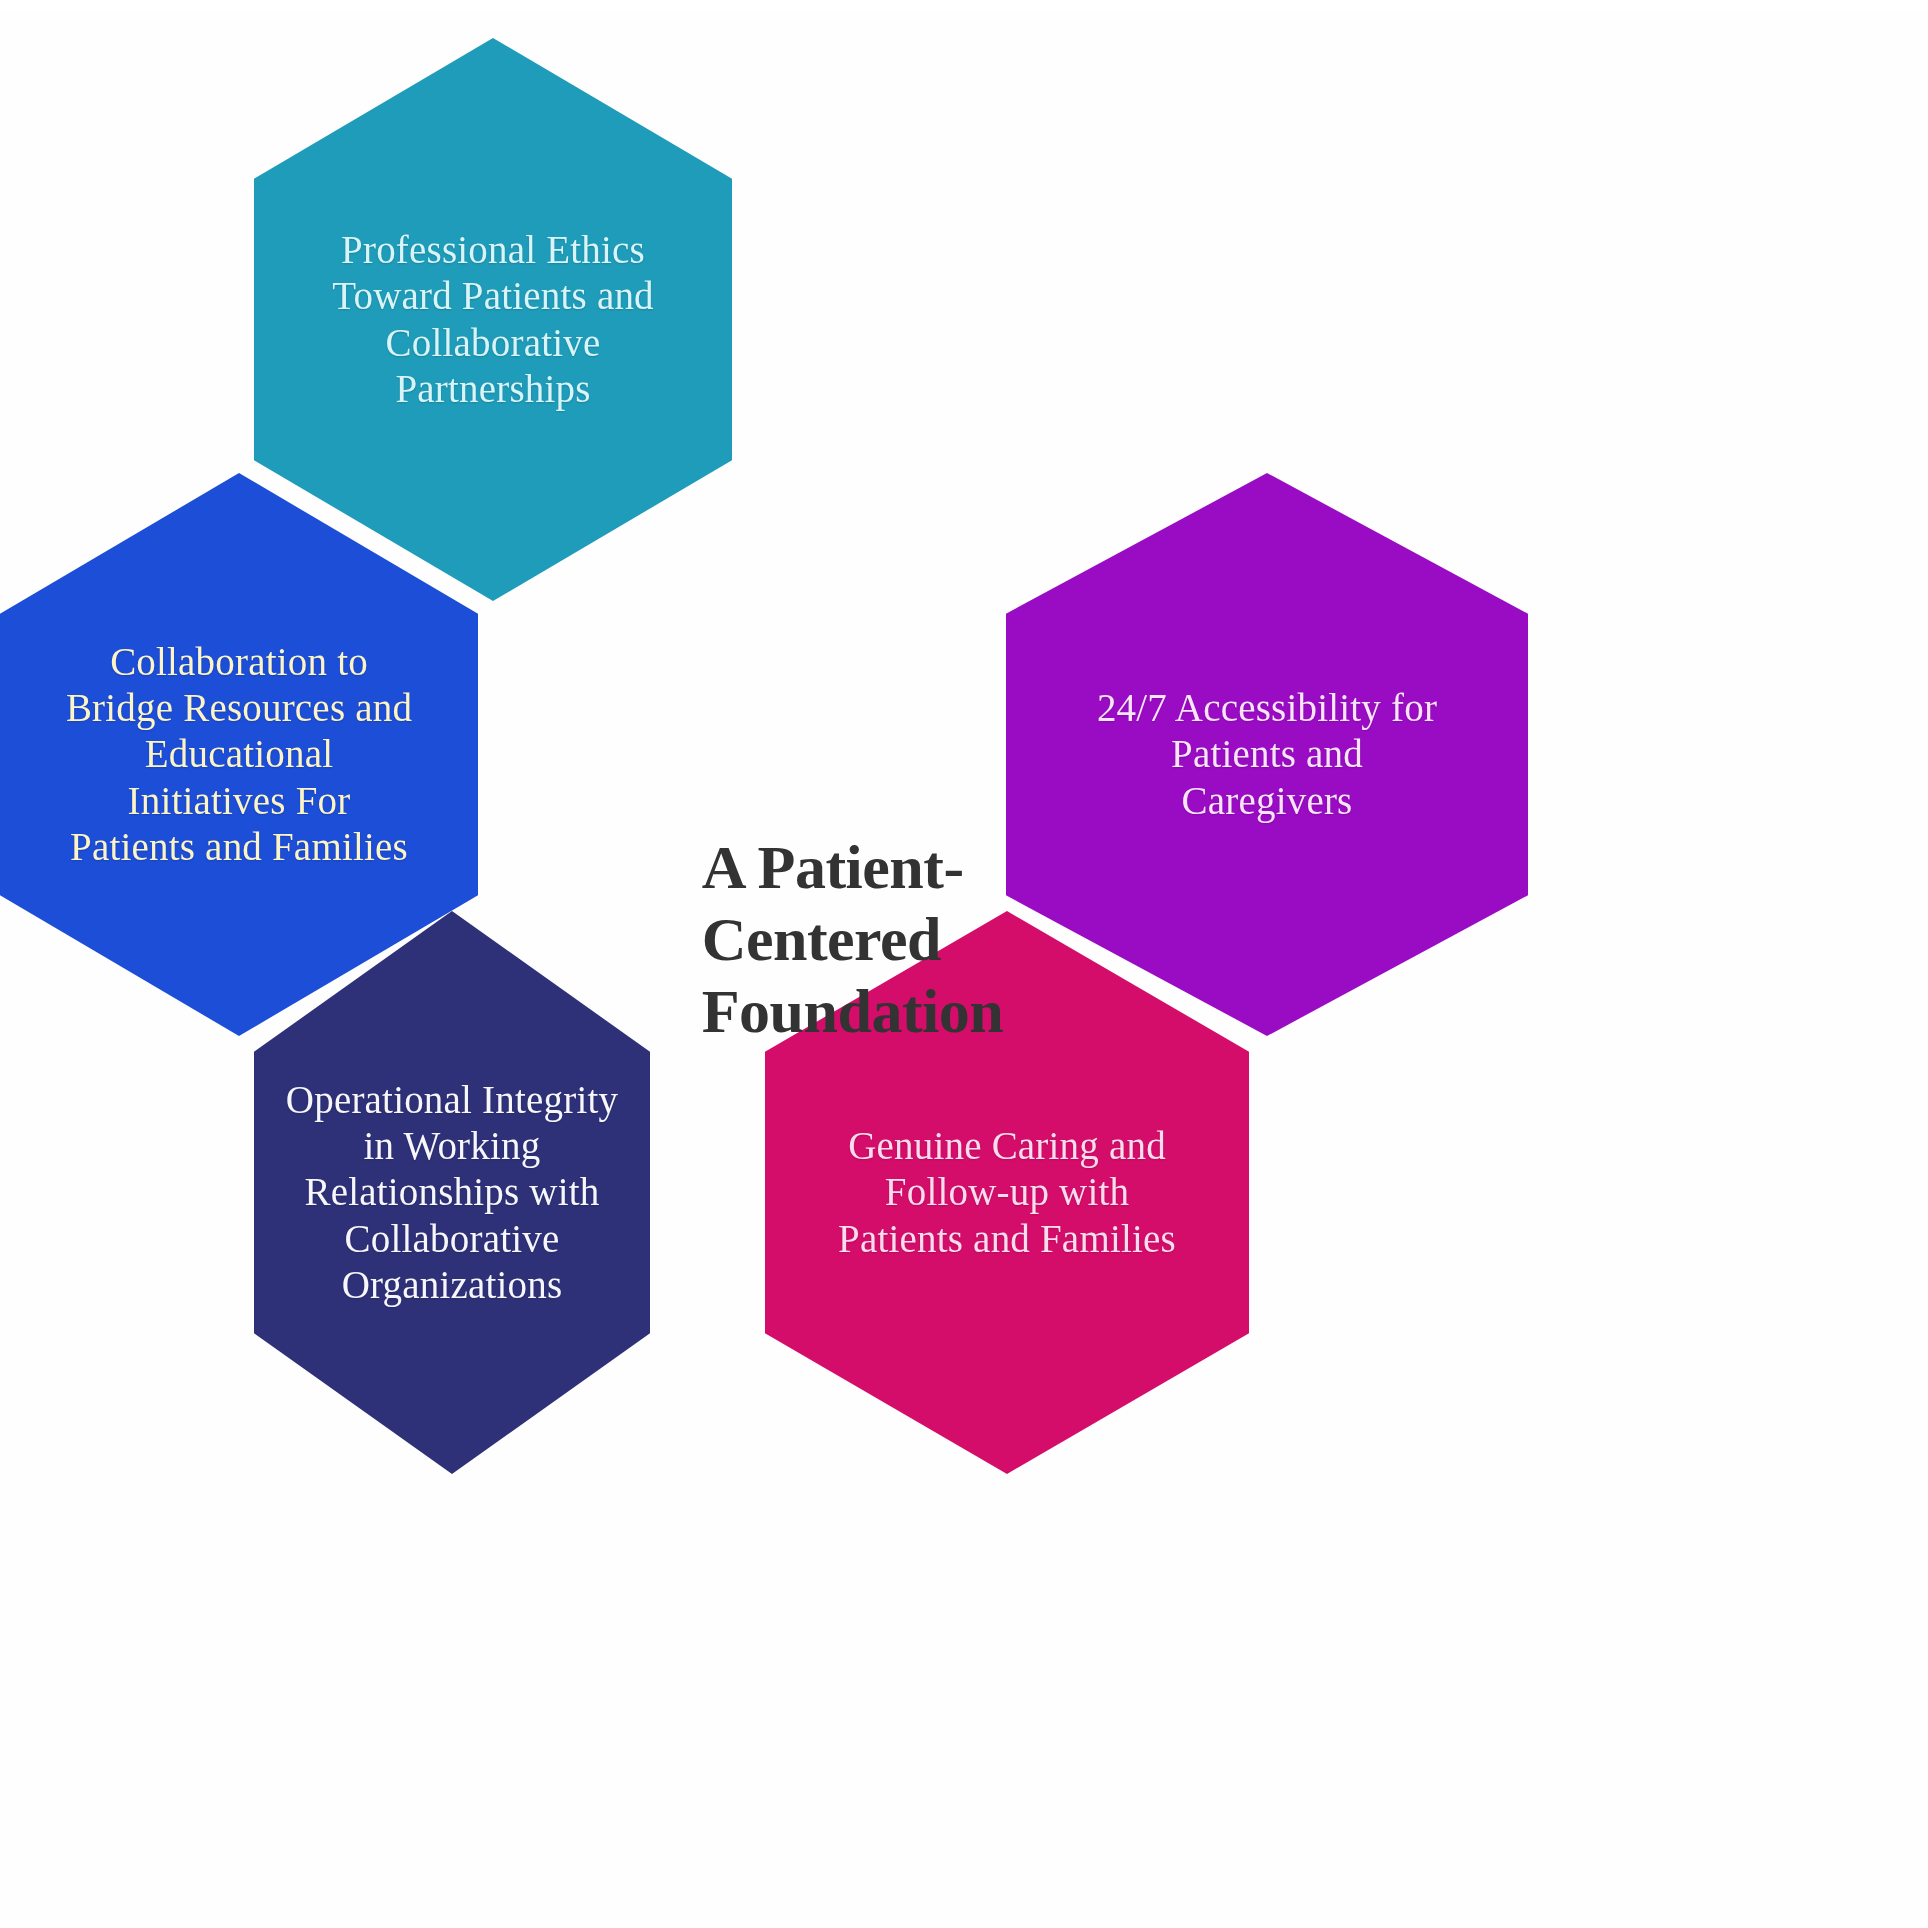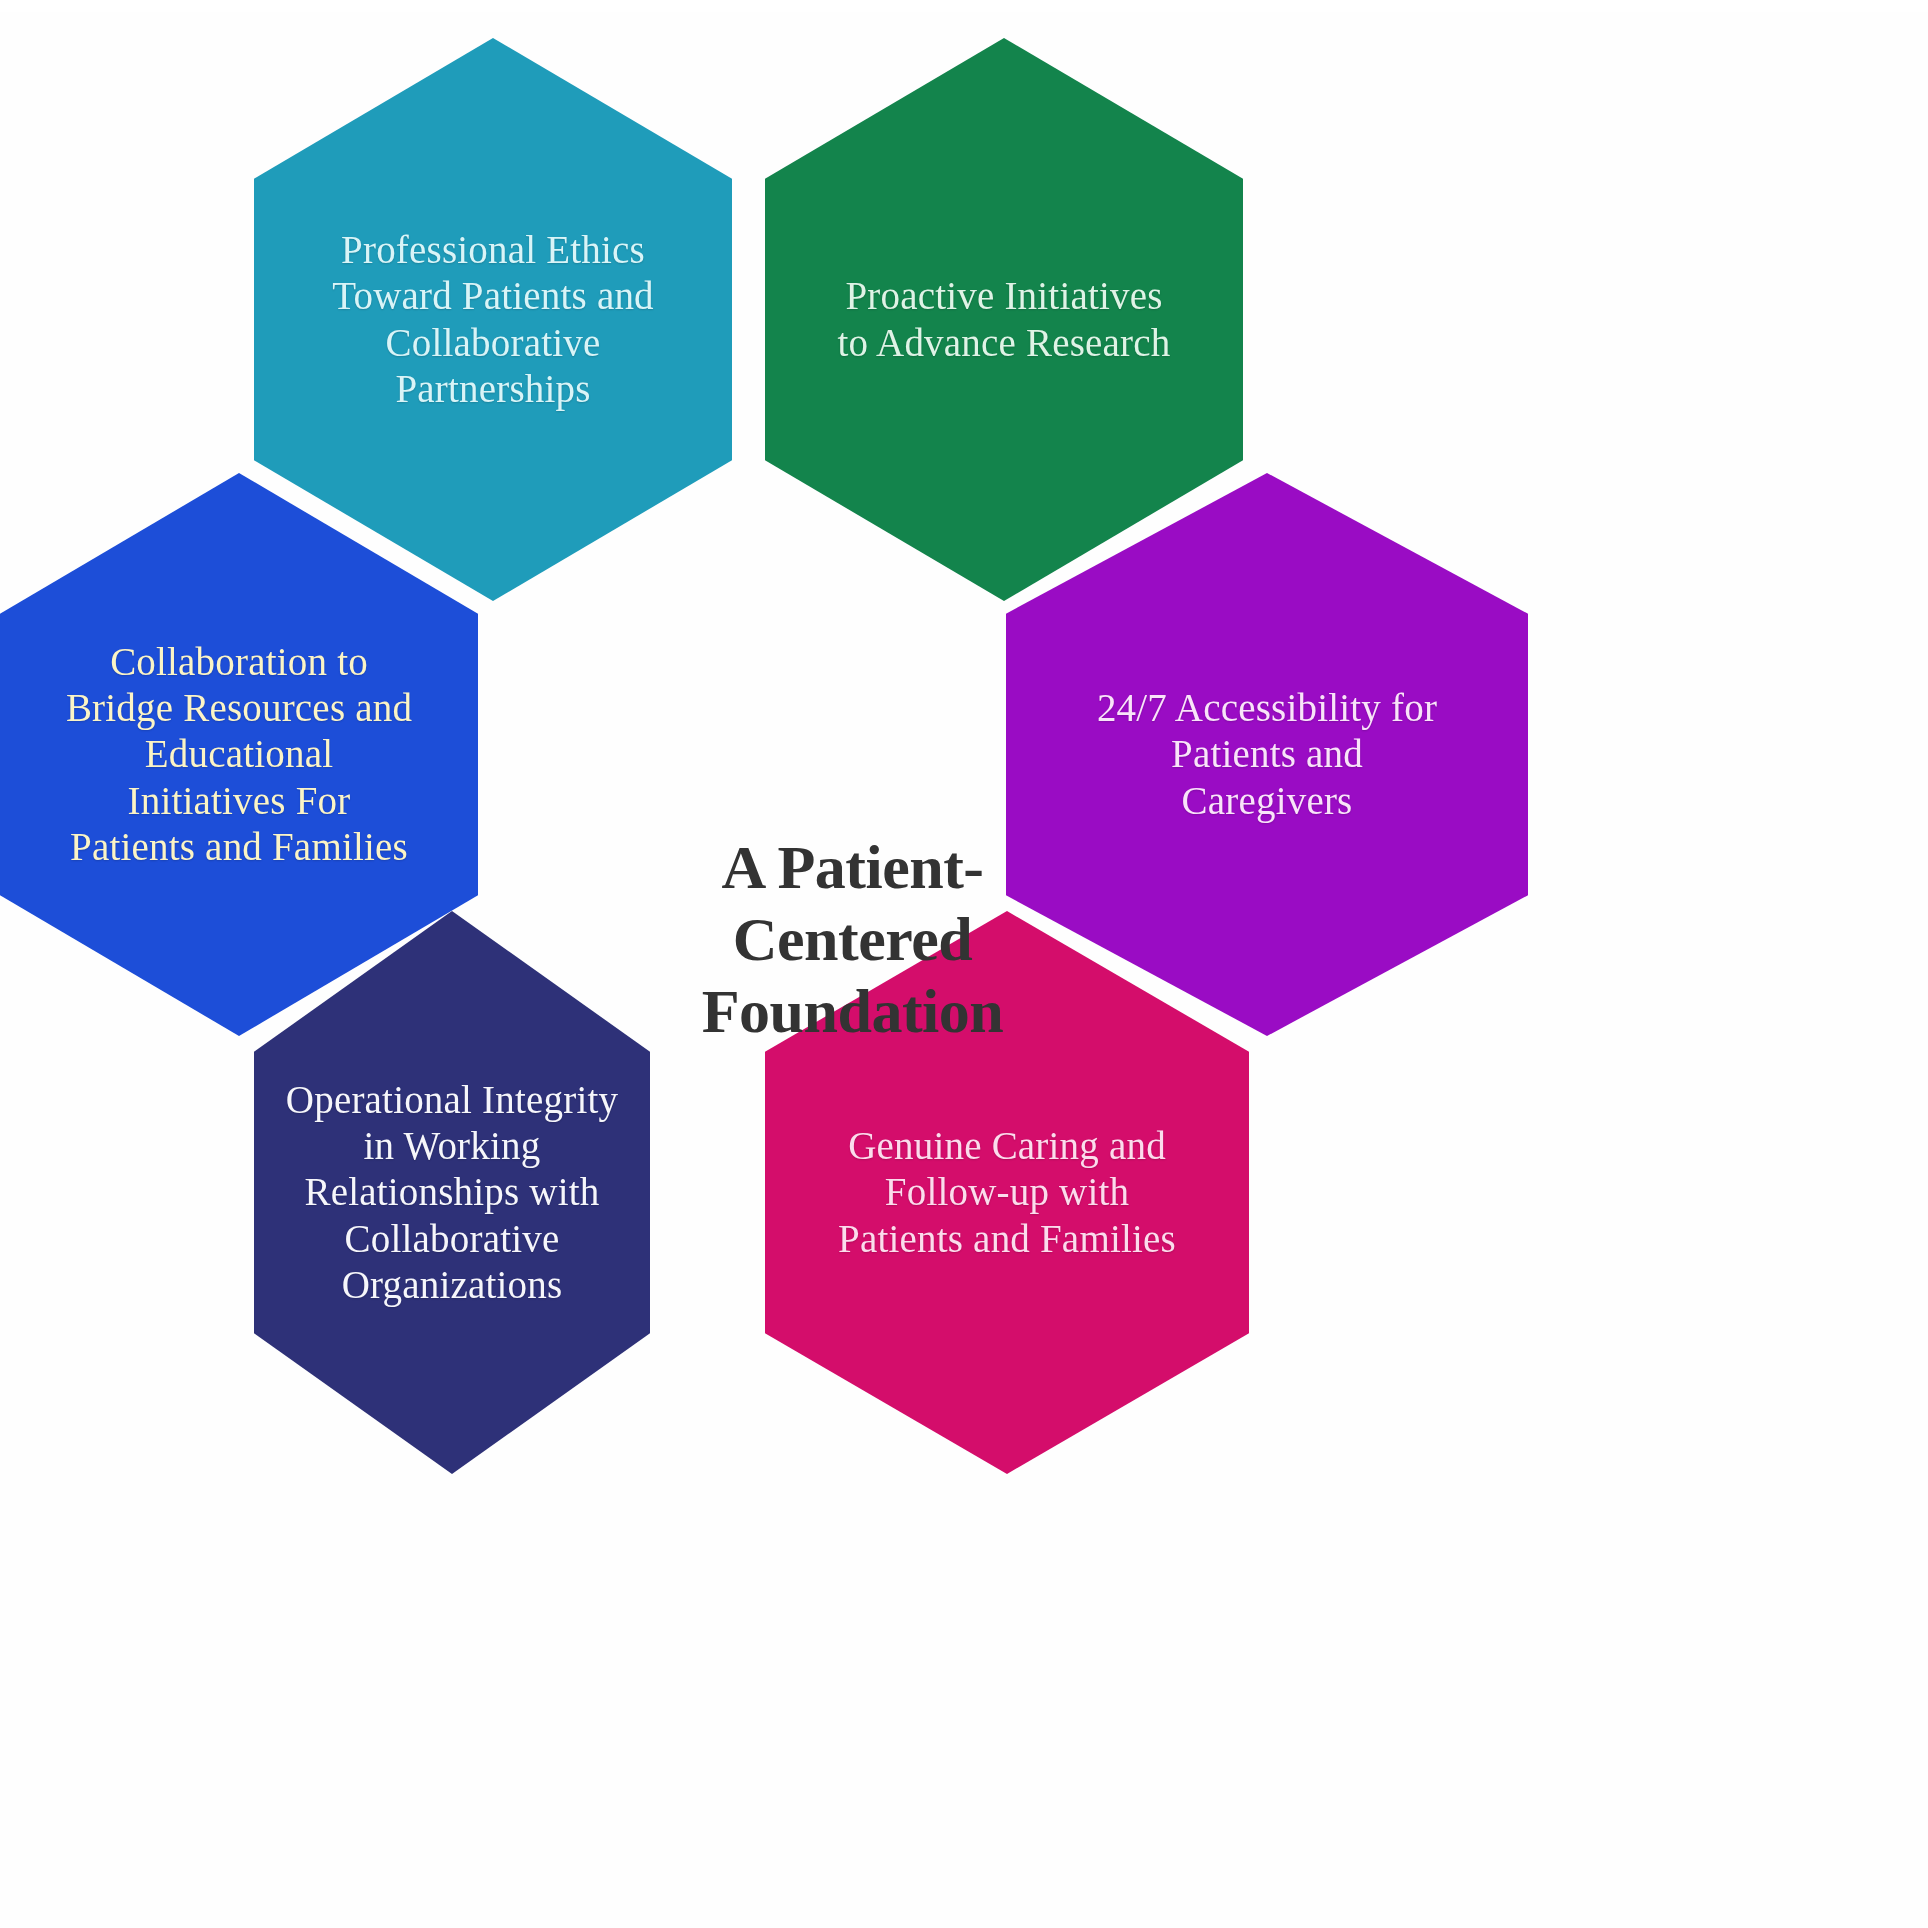--- a/index.html
+++ b/index.html
@@ -60,45 +60,40 @@
   
   #center-title {
     position: absolute;
     left: 603px;
     top: 787px;
     width: 499px;
     height: 282px;
     display: flex;
     align-items: center;
     justify-content: center;
-    text-align: center;
     color: #333333;
     font-size: 62px;
     font-weight: bold;
     line-height: 1.16;
     white-space: pre-line;
     letter-spacing: -0.5px;
   }
 </style>
 </head>
 <body>
 
 <div id="stage">
 
   <div class="hex" id="hex-ethics">
     <div class="hex-label">Professional Ethics
 Toward Patients and
 Collaborative
 Partnerships</div>
   </div>
 
-  <div class="hex" id="hex-research">
-    <div class="hex-label">Proactive Initiatives
-to Advance Research</div>
-  </div>
 
   <div class="hex" id="hex-collab">
     <div class="hex-label">Collaboration to
 Bridge Resources and
 Educational
 Initiatives For
 Patients and Families</div>
   </div>
 
   <div class="hex" id="hex-access">

